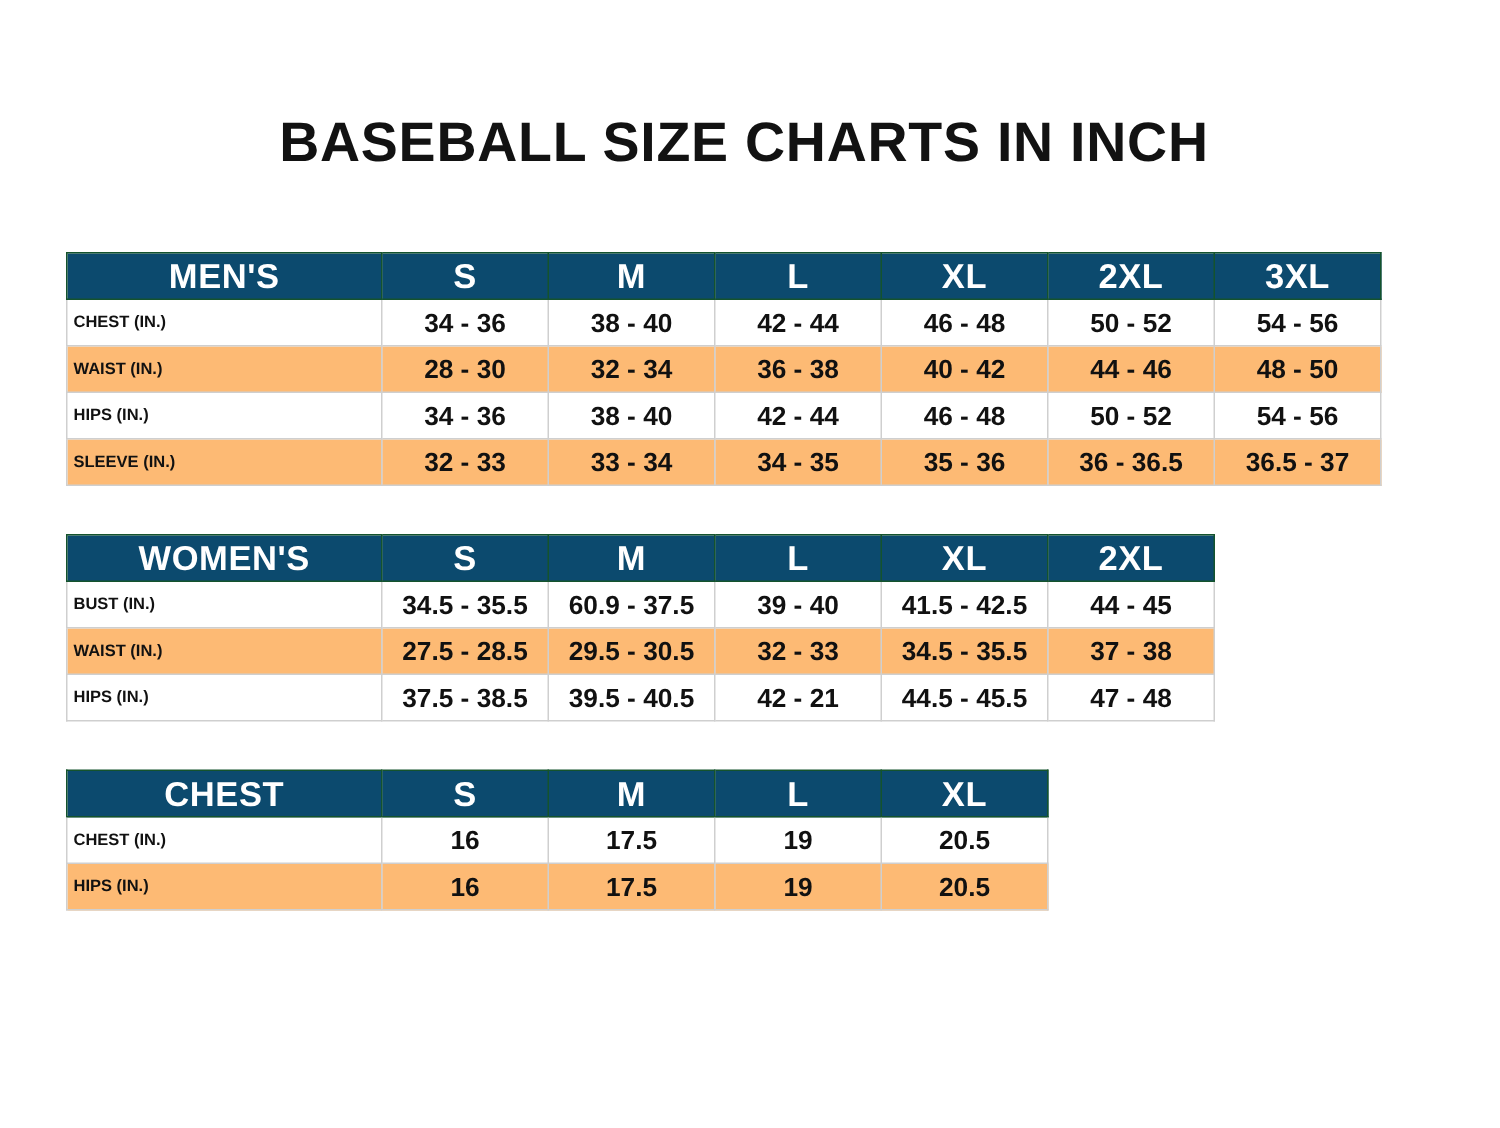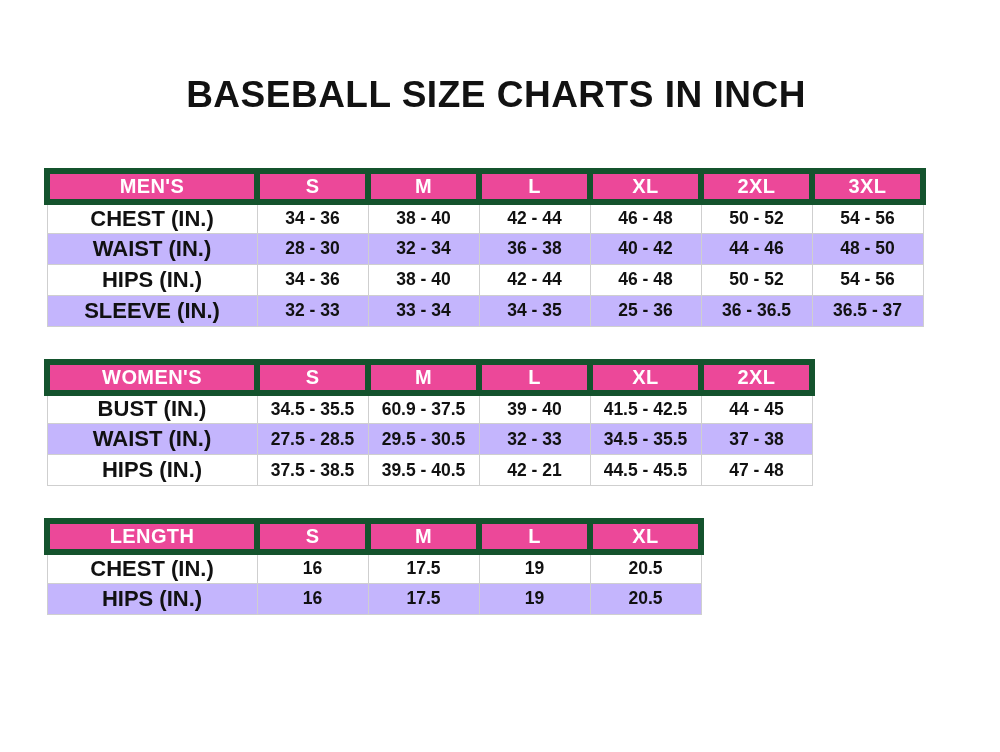--- a/index.html
+++ b/index.html
@@ -45,35 +45,35 @@
     font-size: 17.5px;
     font-weight: bold;
     height: 31px;
     padding: 0 4px;
     box-sizing: border-box;
     color: #111111;
     background: #ffffff;
     white-space: nowrap;
   }
   thead th {
-    background: #ec4899;
+    background: #0c4a6e;
     color: #ffffff;
-    border: 6px solid #14532d;
-    font-size: 20px;
+    border: 1px solid #14532d;
+    font-size: 23px;
     letter-spacing: 0.4px;
   }
   thead th.rowlabel-head {
     text-align: center;
   }
   tbody tr.alt td {
-    background: #c4b5fd;
+    background: #fdba74;
   }
   tbody td.rowlabel {
-    text-align: center;
-    font-size: 22px;
+    text-align: left;
+    font-size: 11px;
   }
 
   
   .men col.c0 { width: 210px; }
   .men col.cx { width: 111px; }
 
   .women col.c0 { width: 210px; }
   .women col.cx { width: 111px; }
 
   .youth col.c0 { width: 210px; }
@@ -135,21 +135,21 @@
           <td>42 - 44</td>
           <td>46 - 48</td>
           <td>50 - 52</td>
           <td>54 - 56</td>
         </tr>
         <tr class="alt">
           <td class="rowlabel">SLEEVE (IN.)</td>
           <td>32 - 33</td>
           <td>33 - 34</td>
           <td>34 - 35</td>
-          <td>25 - 36</td>
+          <td>35 - 36</td>
           <td>36 - 36.5</td>
           <td>36.5 - 37</td>
         </tr>
       </tbody>
     </table>
 
     <table class="women">
       <colgroup>
         <col class="c0">
           <col class="cx">
@@ -199,21 +199,21 @@
     <table class="youth">
       <colgroup>
         <col class="c0">
           <col class="cx">
           <col class="cx">
           <col class="cx">
           <col class="cx">
       </colgroup>
       <thead>
         <tr>
-          <th class="rowlabel-head">LENGTH</th>
+          <th class="rowlabel-head">CHEST</th>
           <th>S</th>
           <th>M</th>
           <th>L</th>
           <th>XL</th>
         </tr>
       </thead>
       <tbody>
         <tr>
           <td class="rowlabel">CHEST (IN.)</td>
           <td>16</td>

